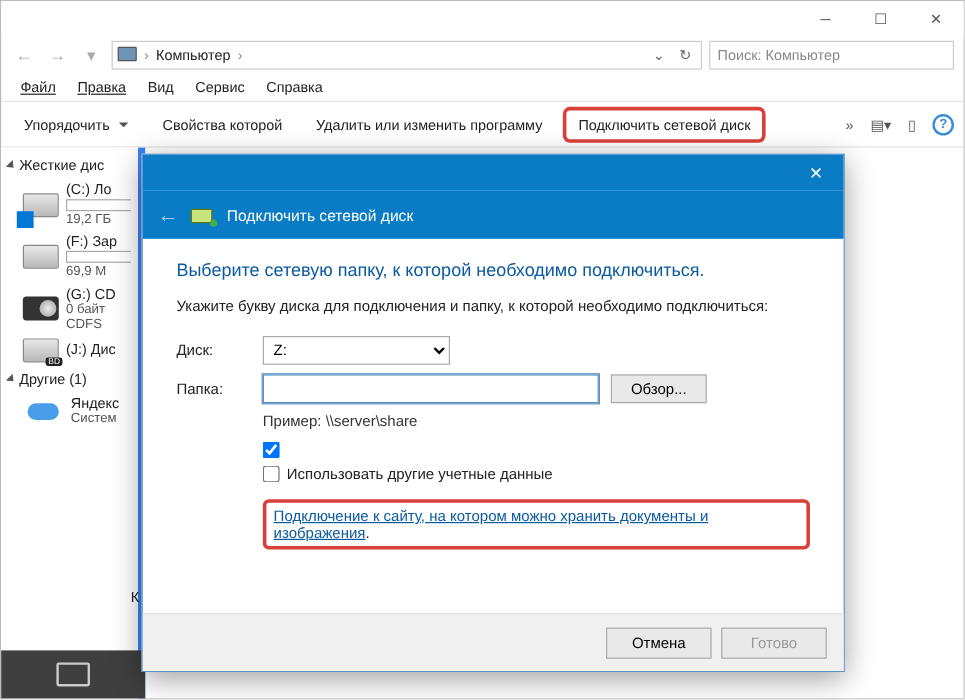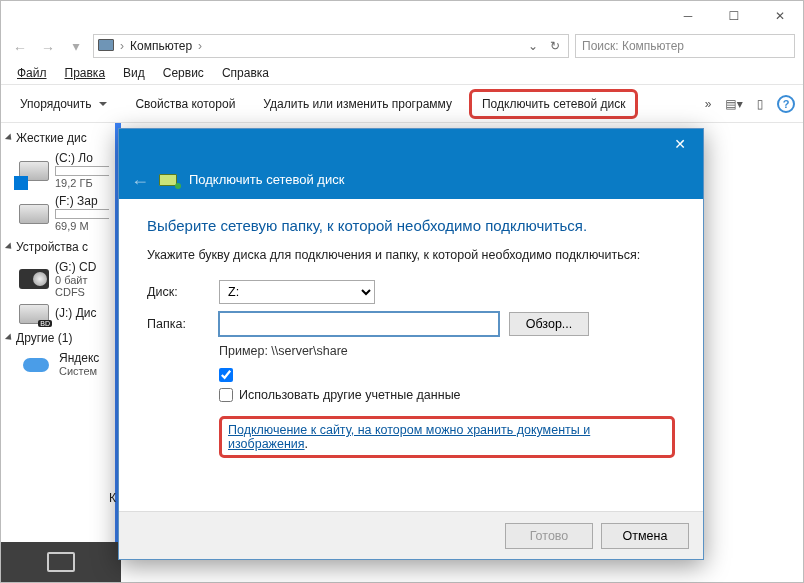--- a/index.html
+++ b/index.html
@@ -10,21 +10,21 @@
 .titlebar-main { height: 30px; background: #fff; display: flex; justify-content: flex-end; align-items: center; }
 .titlebar-main .sys-btn { width: 46px; height: 30px; display: flex; align-items: center; justify-content: center; color: #555; font-size: 12px; }
 
 .addr-row { height: 30px; display: flex; align-items: center; padding: 0 8px; gap: 6px; }
 .nav-btn { width: 22px; height: 22px; display: flex; align-items: center; justify-content: center; color: #aaa; font-size: 14px; }
 .addr-bar { flex: 1; height: 24px; border: 1px solid #ccc; display: flex; align-items: center; padding: 0 4px; font-size: 12px; color: #222; gap: 4px; background: #fff; }
 .addr-bar .pc-icon { width: 16px; height: 12px; background: #6f95b6; border: 1px solid #555; border-radius: 1px; position: relative; top:-1px;}
 .addr-bar .sep { color: #888; padding: 0 2px; }
 .addr-bar .spacer { flex: 1; }
 .addr-bar .drop { color: #666; padding: 0 4px; }
-.search-box { width: 220px; height: 24px; border: 1px solid #ccc; display: flex; align-items: center; padding: 0 6px; font-size: 12px; color: #888; background: #fff; }
+.search-box { width: 204px; height: 24px; border: 1px solid #ccc; display: flex; align-items: center; padding: 0 6px; font-size: 12px; color: #888; background: #fff; }
 
 .menu-row { height: 24px; display: flex; align-items: center; padding: 0 8px; gap: 2px; border-bottom: 1px solid #e5e5e5; }
 .menu-row .menu-item { font-size: 12px; padding: 2px 8px; color: #222; }
 .menu-row .menu-item u { text-decoration: underline; }
 
 .toolbar-row { height: 38px; display: flex; align-items: center; padding: 0 8px; gap: 6px; border-bottom: 1px solid #e5e5e5; position: relative; }
 .tool-btn { font-size: 12px; padding: 4px 10px; color: #222; display: flex; align-items: center; gap: 4px; border: 1px solid transparent; border-radius: 2px; }
 .tool-btn.drop::after { content: ""; border-left: 4px solid transparent; border-right: 4px solid transparent; border-top: 4px solid #555; margin-left: 4px; }
 .tool-btn.highlight { border: 3px solid #d9403a; border-radius: 6px; padding: 5px 10px; }
 .toolbar-right { margin-left: auto; display: flex; align-items: center; gap: 8px; }
@@ -142,21 +142,20 @@
         </span>
       </div>
       <div class="tree-item">
         <span class="drive-ico"></span>
         <span class="drive-txt">
           <span>(F:) Зар</span>
           <span class="drive-bar"><span class="fill" style="width:55%"></span></span>
           <span class="sub">69,9 М</span>
         </span>
       </div>
-      <div class="tree-group">Устройства с</div>
       <div class="tree-item">
         <span class="cd-ico"></span>
         <span class="drive-txt">
           <span>(G:) CD</span>
           <span class="sub">0 байт</span>
           <span class="sub">CDFS</span>
         </span>
       </div>
       <div class="tree-item">
         <span class="drive-ico bd"></span>
@@ -216,16 +215,16 @@
     <div class="chk-row">
       <input type="checkbox" style="">
       <span>Использовать другие учетные данные</span>
     </div>
 
     <div class="link-box">
       <a href="#">Подключение к сайту, на котором можно хранить документы и изображения</a>.
     </div>
   </div>
   <div class="dlg-foot">
+    <button>Отмена</button>
     <button disabled="">Готово</button>
-    <button>Отмена</button>
   </div>
 </div>
 
 </body></html>

